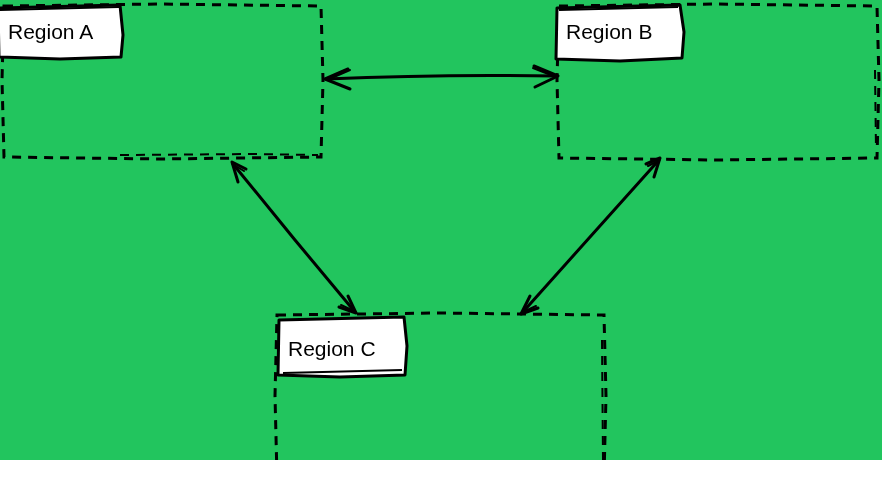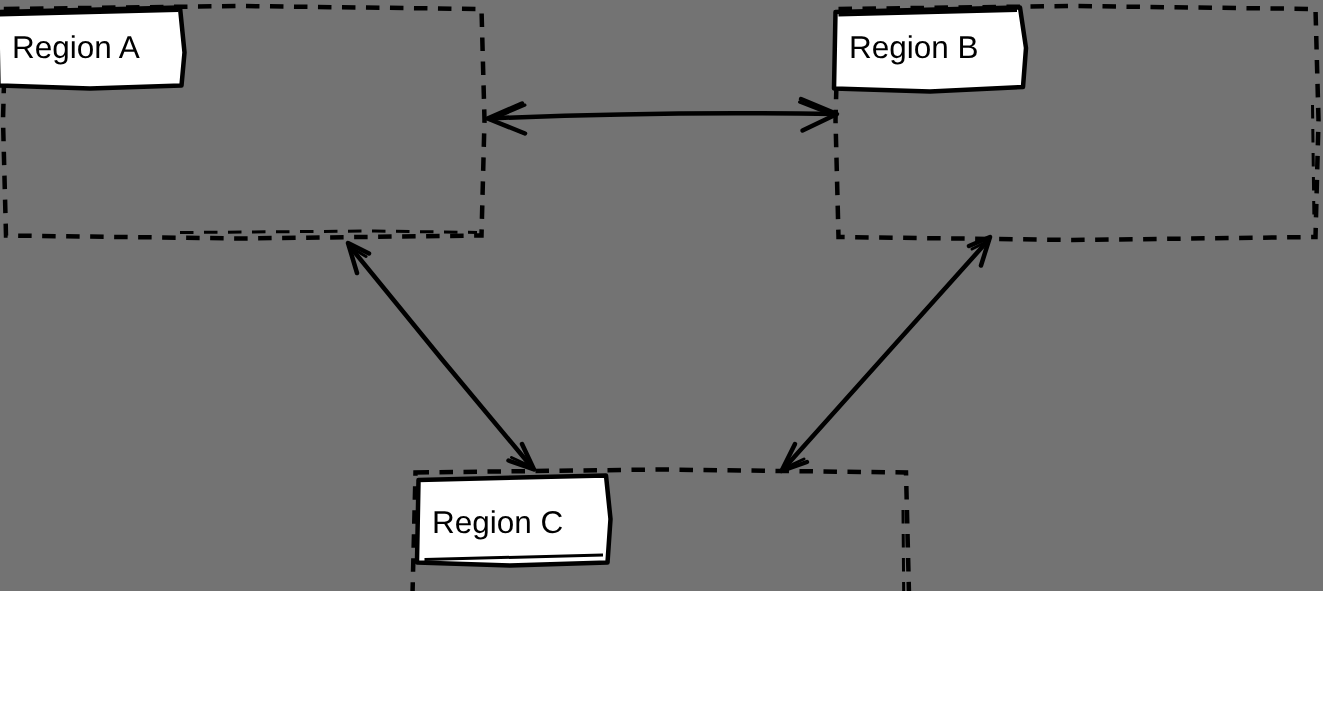--- a/index.html
+++ b/index.html
@@ -6,22 +6,22 @@
     margin: 0;
     padding: 0;
     background: #ffffff;
   }
   body {
     font-family: "Liberation Sans", sans-serif;
   }
   #diagram-canvas {
     position: relative;
     width: 882px;
-    height: 394px;
-    background: #737373;
+    height: 460px;
+    background: #22c55e;
     overflow: hidden;
   }
   #diagram-svg {
     position: absolute;
     top: 0;
     left: 0;
     width: 882px;
     height: 482px;
   }
   .region-label-text {

